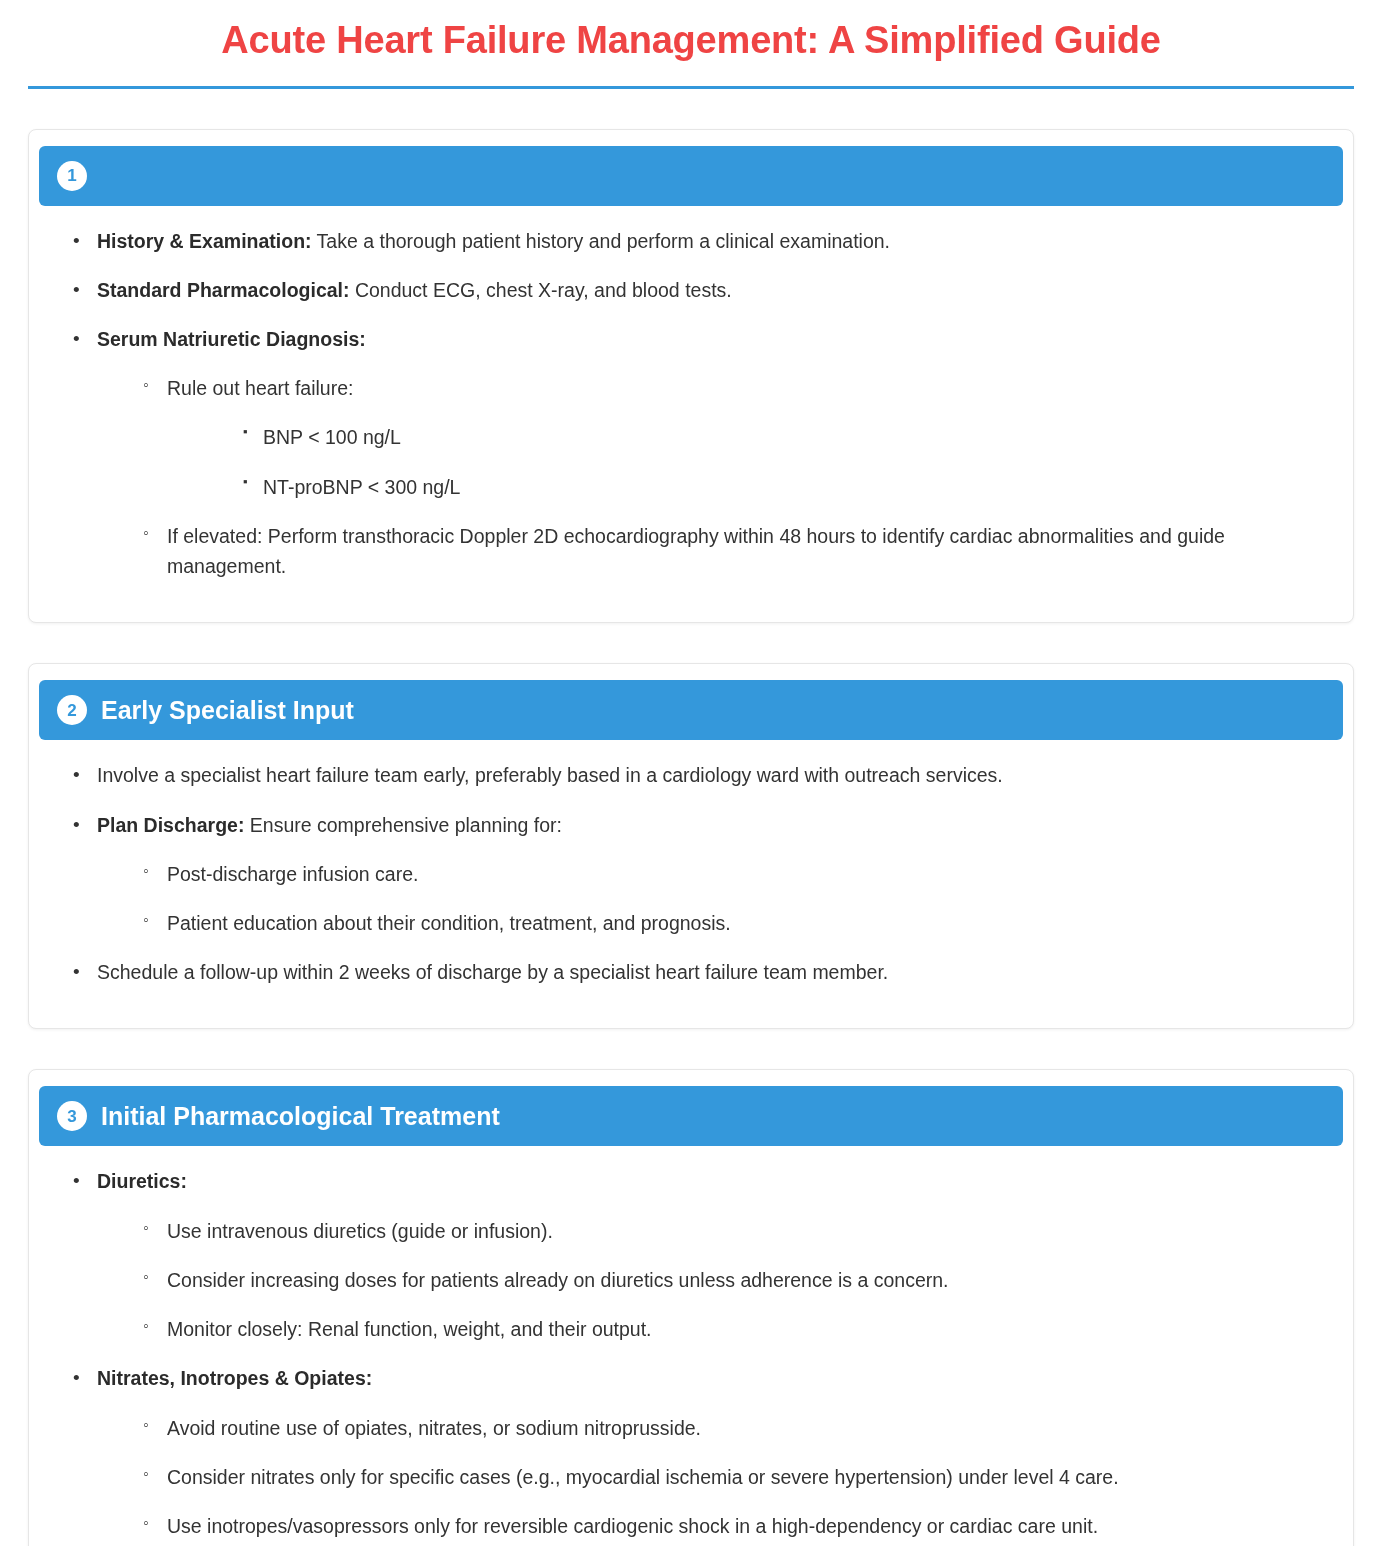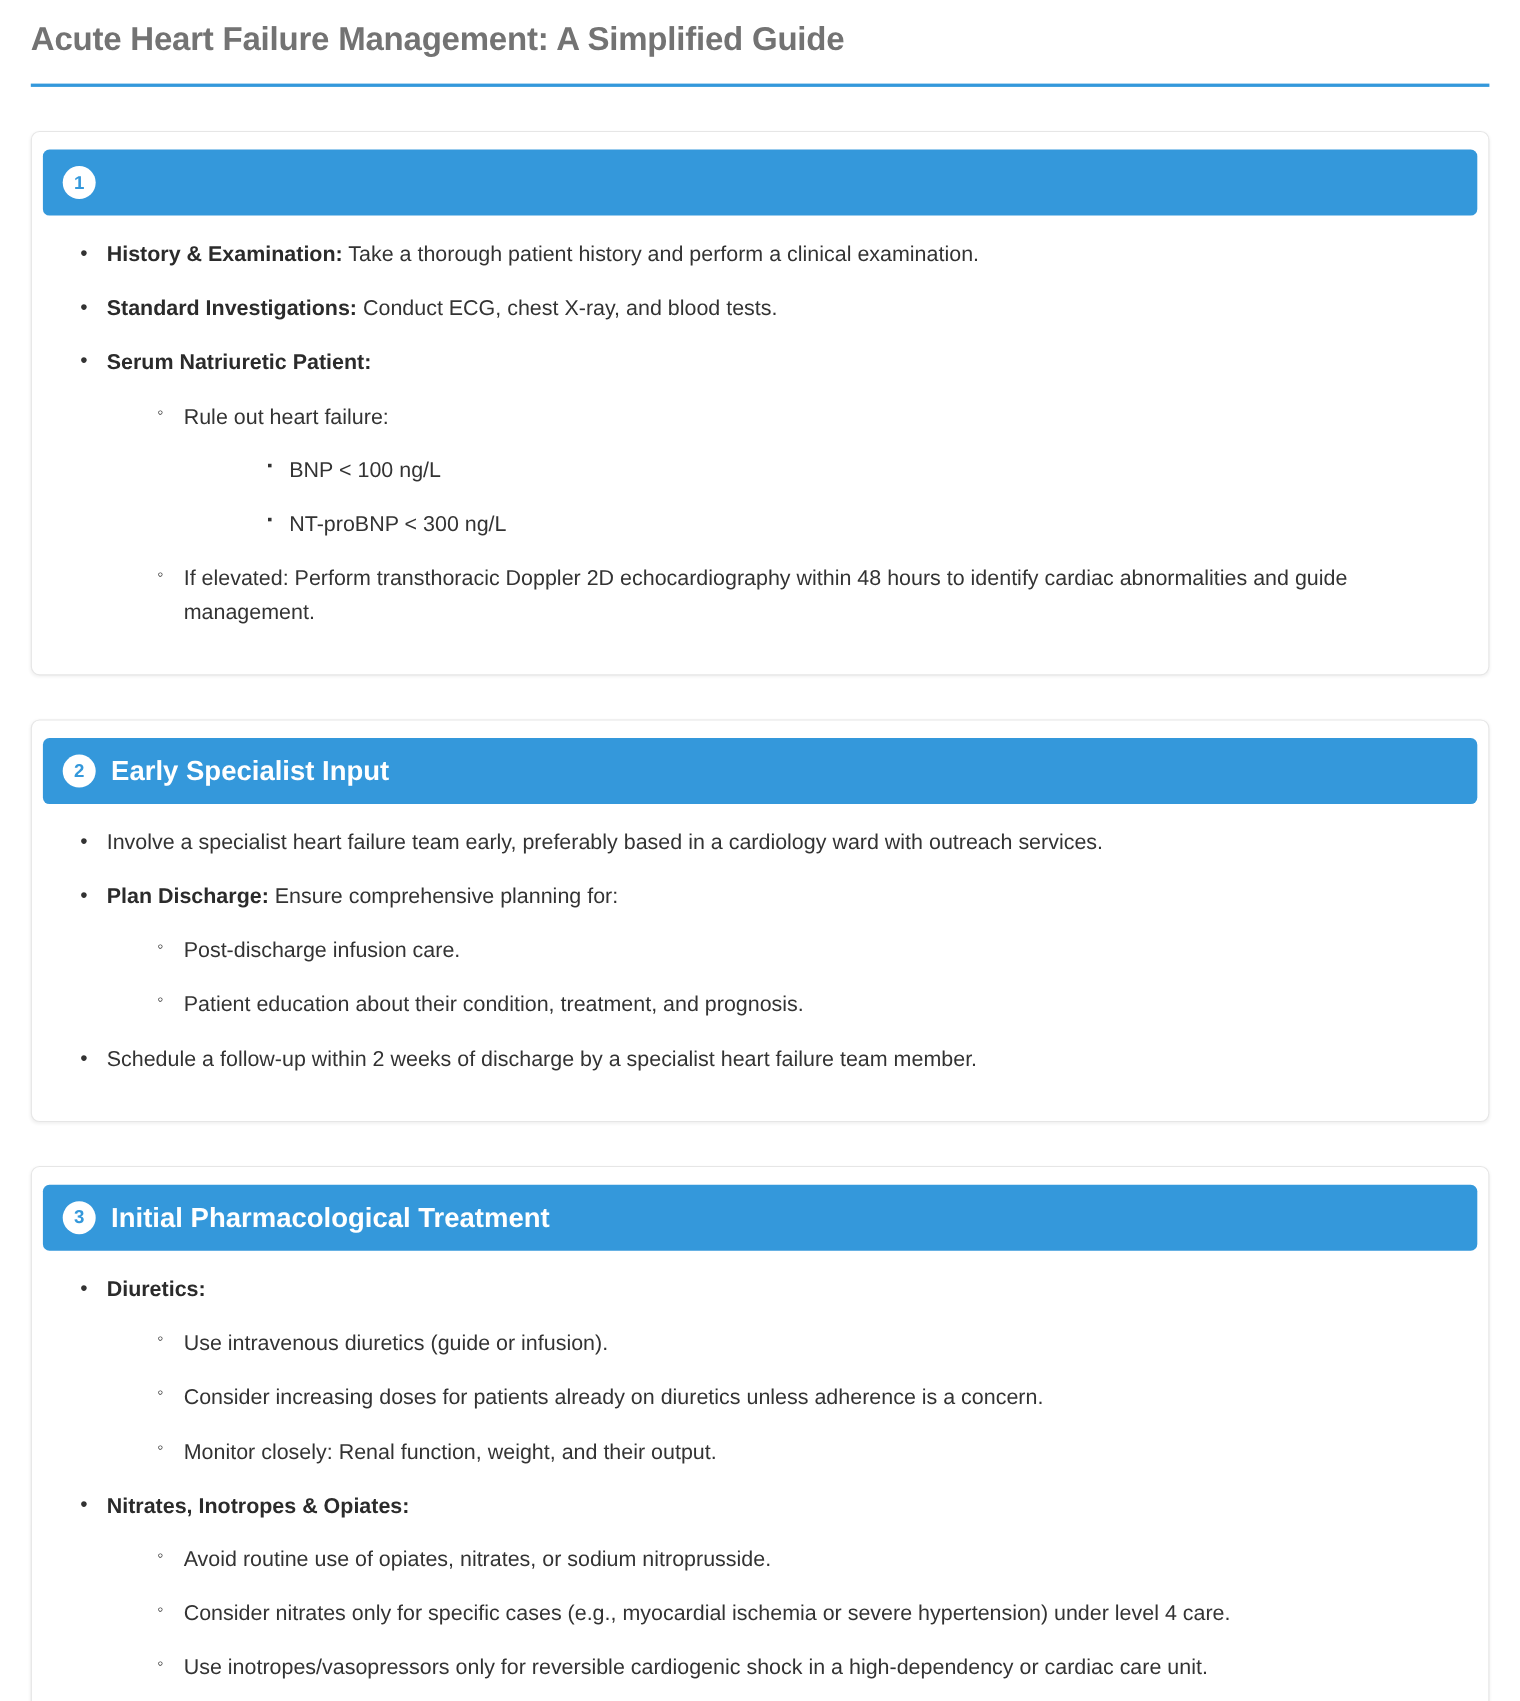--- a/index.html
+++ b/index.html
@@ -18,24 +18,25 @@
   .page {
     width: 1382px;
     box-sizing: border-box;
     padding: 0 28px 32px 28px;
   }
 
   
   .doc-title {
     margin: 0;
     padding: 18px 0 22px 0;
-    font-size: 30px;
+    text-align: center;
+    font-size: 38px;
     line-height: 1.2;
     font-weight: bold;
-    color: #737373;
+    color: #ef4444;
     letter-spacing: -0.2px;
   }
   .title-rule {
     height: 3px;
     background: #3498db;
     border: 0;
     margin: 0 0 40px 0;
     padding: 0;
   }
 
@@ -133,22 +134,22 @@
   <div class="title-rule"></div>
 
   <div id="sections-root">
       <div class="card">
         <div class="card-header">
           <span class="step-badge">1</span>
         </div>
         <div class="card-body">
           <ul class="lvl1">
             <li><span class="marker">•</span><span class="lbl">History &amp; Examination:</span><span class="txt"> Take a thorough patient history and perform a clinical examination.</span></li>
-            <li><span class="marker">•</span><span class="lbl">Standard Investigations:</span><span class="txt"> Conduct ECG, chest X-ray, and blood tests.</span></li>
-            <li><span class="marker">•</span><span class="lbl">Serum Natriuretic Patient:</span><ul class="lvl2">
+            <li><span class="marker">•</span><span class="lbl">Standard Pharmacological:</span><span class="txt"> Conduct ECG, chest X-ray, and blood tests.</span></li>
+            <li><span class="marker">•</span><span class="lbl">Serum Natriuretic Diagnosis:</span><ul class="lvl2">
                 <li><span class="marker">◦</span><span class="txt">Rule out heart failure:</span><ul class="lvl3">
                     <li><span class="marker">▪</span><span class="txt">BNP &lt; 100 ng/L</span></li>
                     <li><span class="marker">▪</span><span class="txt">NT-proBNP &lt; 300 ng/L</span></li>
                   </ul></li>
                 <li><span class="marker">◦</span><span class="txt">If elevated: Perform transthoracic Doppler 2D echocardiography within 48 hours to identify cardiac abnormalities and guide management.</span></li>
               </ul></li>
           </ul>
         </div>
       </div>
       <div class="card">

